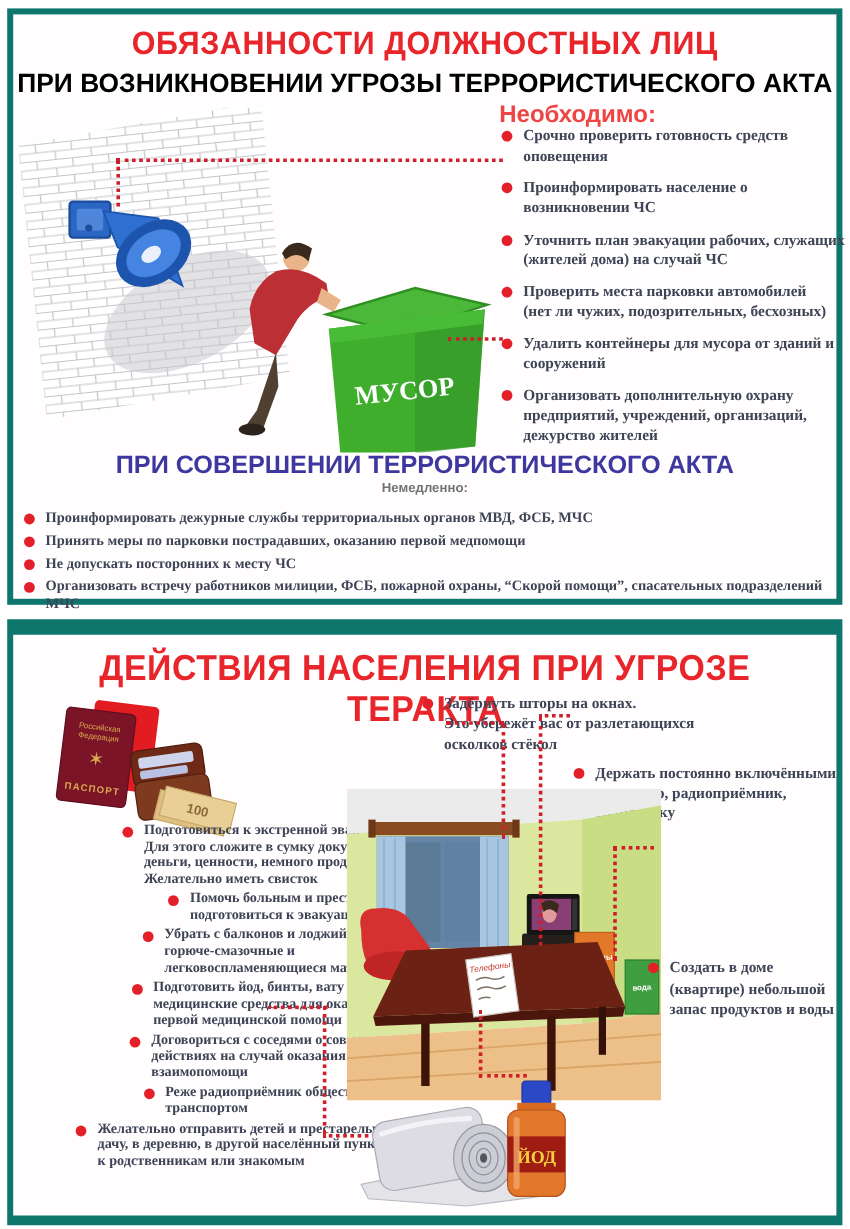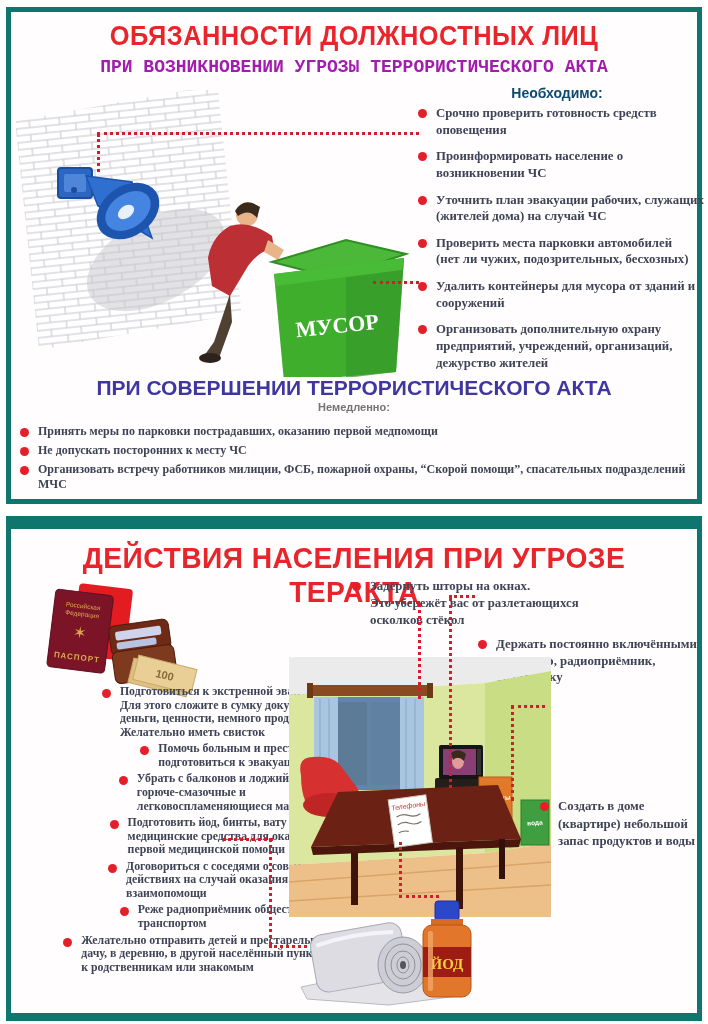--- a/index.html
+++ b/index.html
@@ -18,23 +18,23 @@
   .dot-h{position:absolute;height:0;border-top:3px dotted #cf1f2a;}
   .dot-v{position:absolute;width:0;border-left:3px dotted #cf1f2a;}
 </style>
 </head>
 <body>
 
 <div class="sec" style="left:6px;top:7px;width:696px;height:497px;">
 
   <div class="ttl condensed" style="top:9px;font-size:27px;color:#e8252b;letter-spacing:.5px;">ОБЯЗАННОСТИ ДОЛЖНОСТНЫХ ЛИЦ</div>
 
-  <div class="ttl" style="top:45px;font-size:18px;color:#a21caf;font-family:Liberation Mono, monospace;">ПРИ ВОЗНИКНОВЕНИИ УГРОЗЫ ТЕРРОРИСТИЧЕСКОГО АКТА</div>
-
-  <div class="abs" style="left:405px;top:73px;width:282px;text-align:center;font-weight:700;font-size:14px;color:#0c4a6e;">Необходимо:</div>
+  <div class="ttl" style="top:45px;font-size:22px;color:#000000;">ПРИ ВОЗНИКНОВЕНИИ УГРОЗЫ ТЕРРОРИСТИЧЕСКОГО АКТА</div>
+
+  <div class="abs" style="left:405px;top:73px;width:282px;font-weight:700;font-size:20px;color:#ef4444;">Необходимо:</div>
 
   <svg class="abs" style="left:5px;top:78px;" width="405" height="287" viewBox="0 0 405 287">
     <defs>
       <pattern id="brick" width="30" height="14" patternUnits="userSpaceOnUse">
         <path d="M0,0H30M0,7H30M0,14H30" stroke="#b9b9c4" stroke-width="1" fill="none"></path>
         <path d="M9,0V7M23,7V14" stroke="#b9b9c4" stroke-width="1"></path>
       </pattern>
     </defs>
     <g transform="rotate(-6 110 120)">
       <polygon points="9,20 214,5 214,235 9,250" fill="#ffffff"></polygon>
@@ -84,20 +84,21 @@
 сооружений</li>
     <li>Организовать дополнительную охрану
 предприятий, учреждений, организаций,
 дежурство жителей</li>
   </ul>
 
   <div class="ttl" style="top:364px;font-size:21px;color:#3f37a0;">ПРИ СОВЕРШЕНИИ ТЕРРОРИСТИЧЕСКОГО АКТА</div>
   <div class="ttl" style="top:389px;font-size:11px;color:#737373;">Немедленно:</div>
 
   <ul class="blist" style="left:8px;top:412px;width:678px;gap:4px;font-size:12px;line-height:1.25;">
+    <li>Проинформировать дежурные службы территориальных органов МВД, ФСБ, МЧС</li>
     <li>Принять меры по парковки пострадавших, оказанию первой медпомощи</li>
     <li>Не допускать посторонних к месту ЧС</li>
     <li>Организовать встречу работников милиции, ФСБ, пожарной охраны, “Скорой помощи”, спасательных подразделений МЧС</li>
   </ul>
 </div>
 
 <div class="sec" style="left:6px;top:516px;width:696px;height:505px;border-top-width:13px;border-bottom-width:8px;">
 
   <div class="ttl condensed" style="top:12px;font-size:30px;color:#e8252b;letter-spacing:.5px;">ДЕЙСТВИЯ НАСЕЛЕНИЯ ПРИ УГРОЗЕ ТЕРАКТА</div>
 

